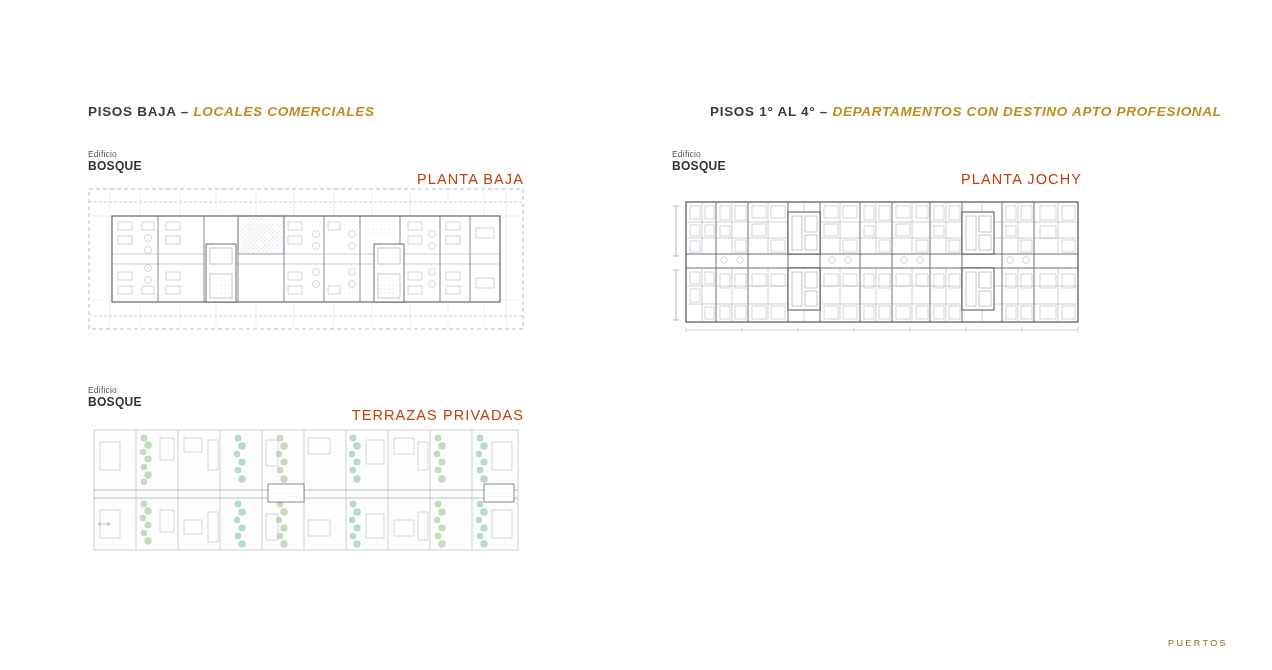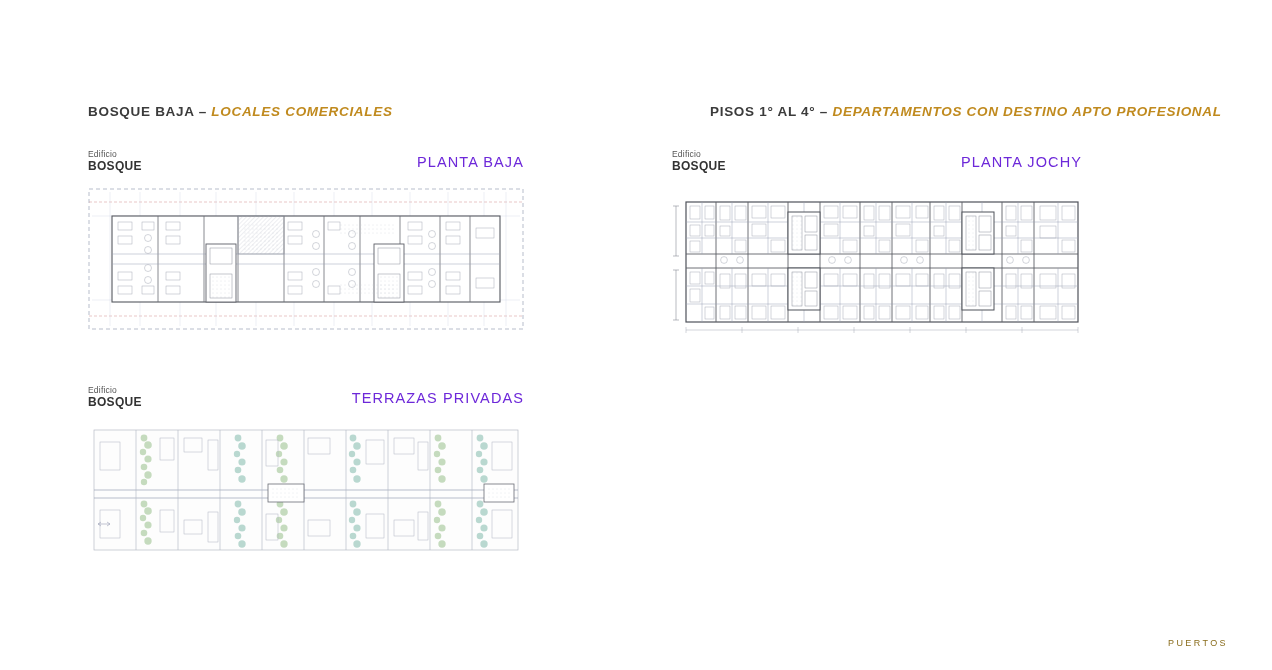--- a/index.html
+++ b/index.html
@@ -51,23 +51,23 @@
   .plan-label .bold {
     font-size: 12px;
     font-weight: bold;
     color: #333;
     display: block;
     letter-spacing: .3px;
   }
   .plan-title {
     position: absolute;
     right: 0;
-    top: 4px;
+    top: 21px;
     font-size: 14.5px;
-    color: #6d28d9;
+    color: #c2410c;
     letter-spacing: 1.1px;
     white-space: nowrap;
   }
   .plan-canvas {
     position: absolute;
     left: 0;
   }
 
   
   #logo {
@@ -93,21 +93,21 @@
     display: block;
     margin-top: 0;
   }
 
   svg { display: block; }
 </style>
 </head>
 <body>
 
 <div class="section-heading" id="heading-left">
-  <span>BOSQUE BAJA – </span><span class="accent">LOCALES COMERCIALES</span>
+  <span>PISOS BAJA – </span><span class="accent">LOCALES COMERCIALES</span>
 </div>
 
 <div class="section-heading" id="heading-right">
   <span>PISOS 1° AL 4° – </span><span class="accent">DEPARTAMENTOS CON DESTINO APTO PROFESIONAL</span>
 </div>
 
 <div class="plan-block" style="left:88px; top:150px; width:436px; height:180px;">
   <div class="plan-label">
     <span class="small">Edificio</span>
     <span class="bold">BOSQUE</span>

